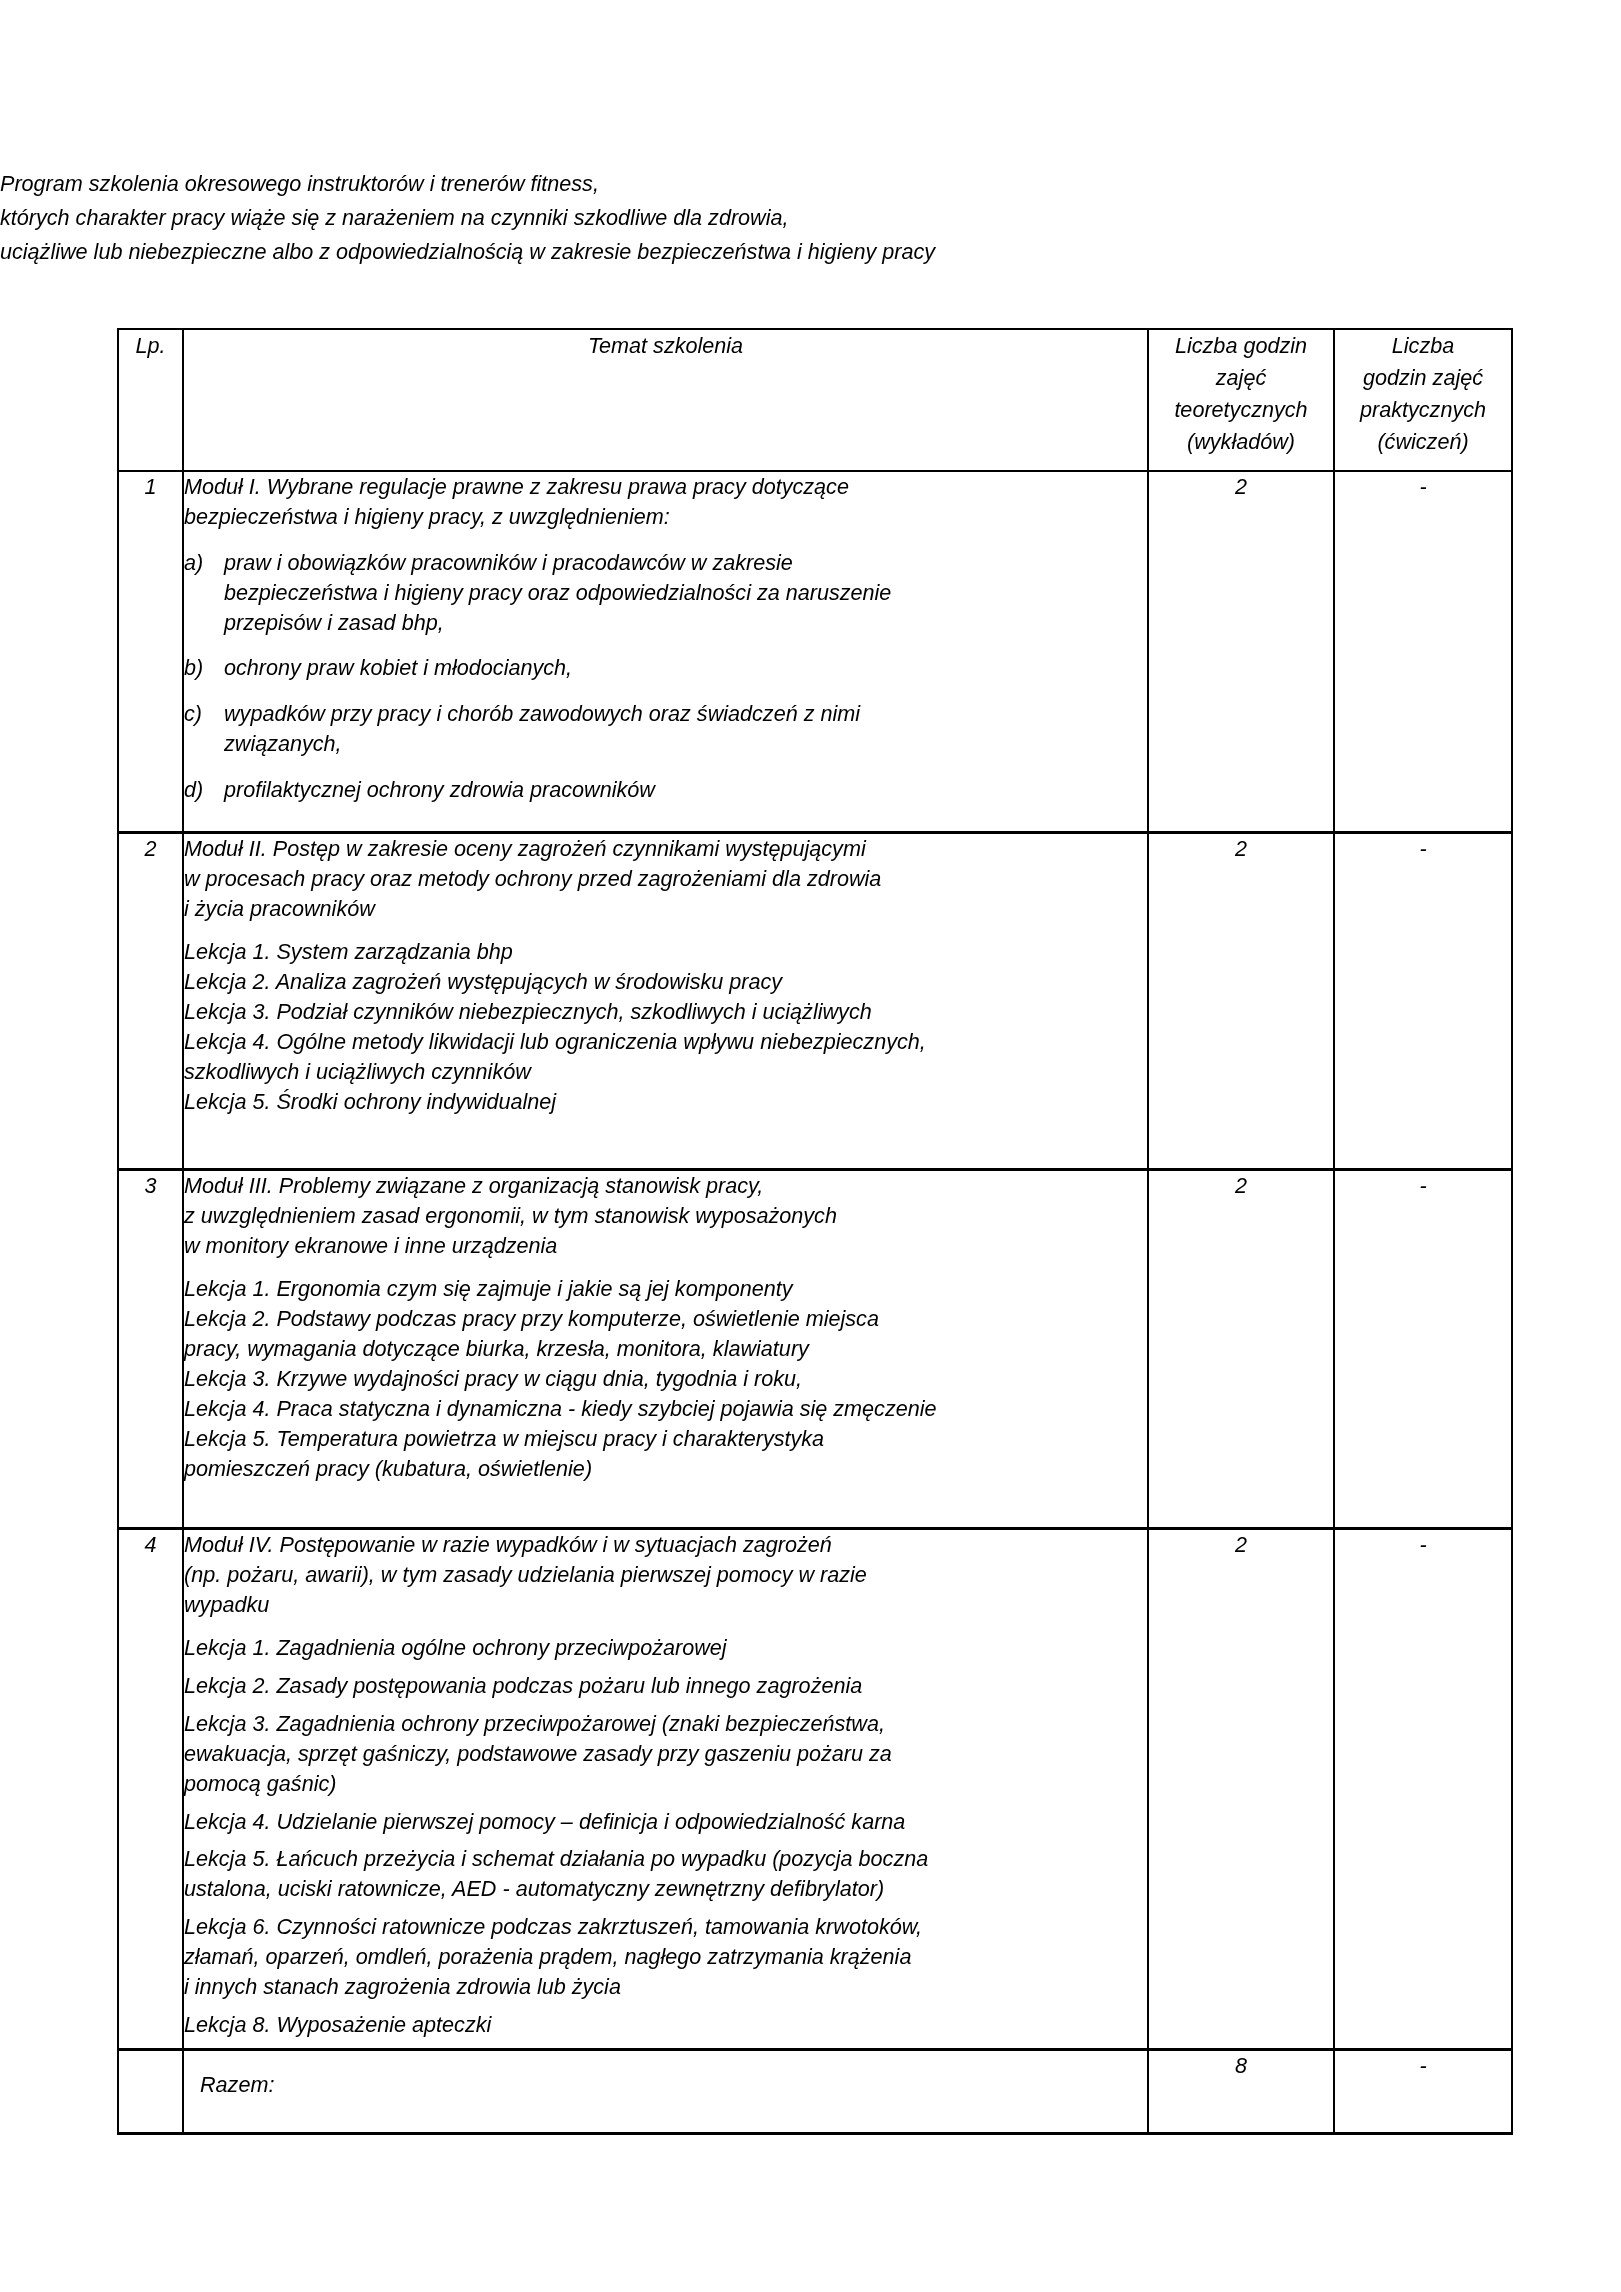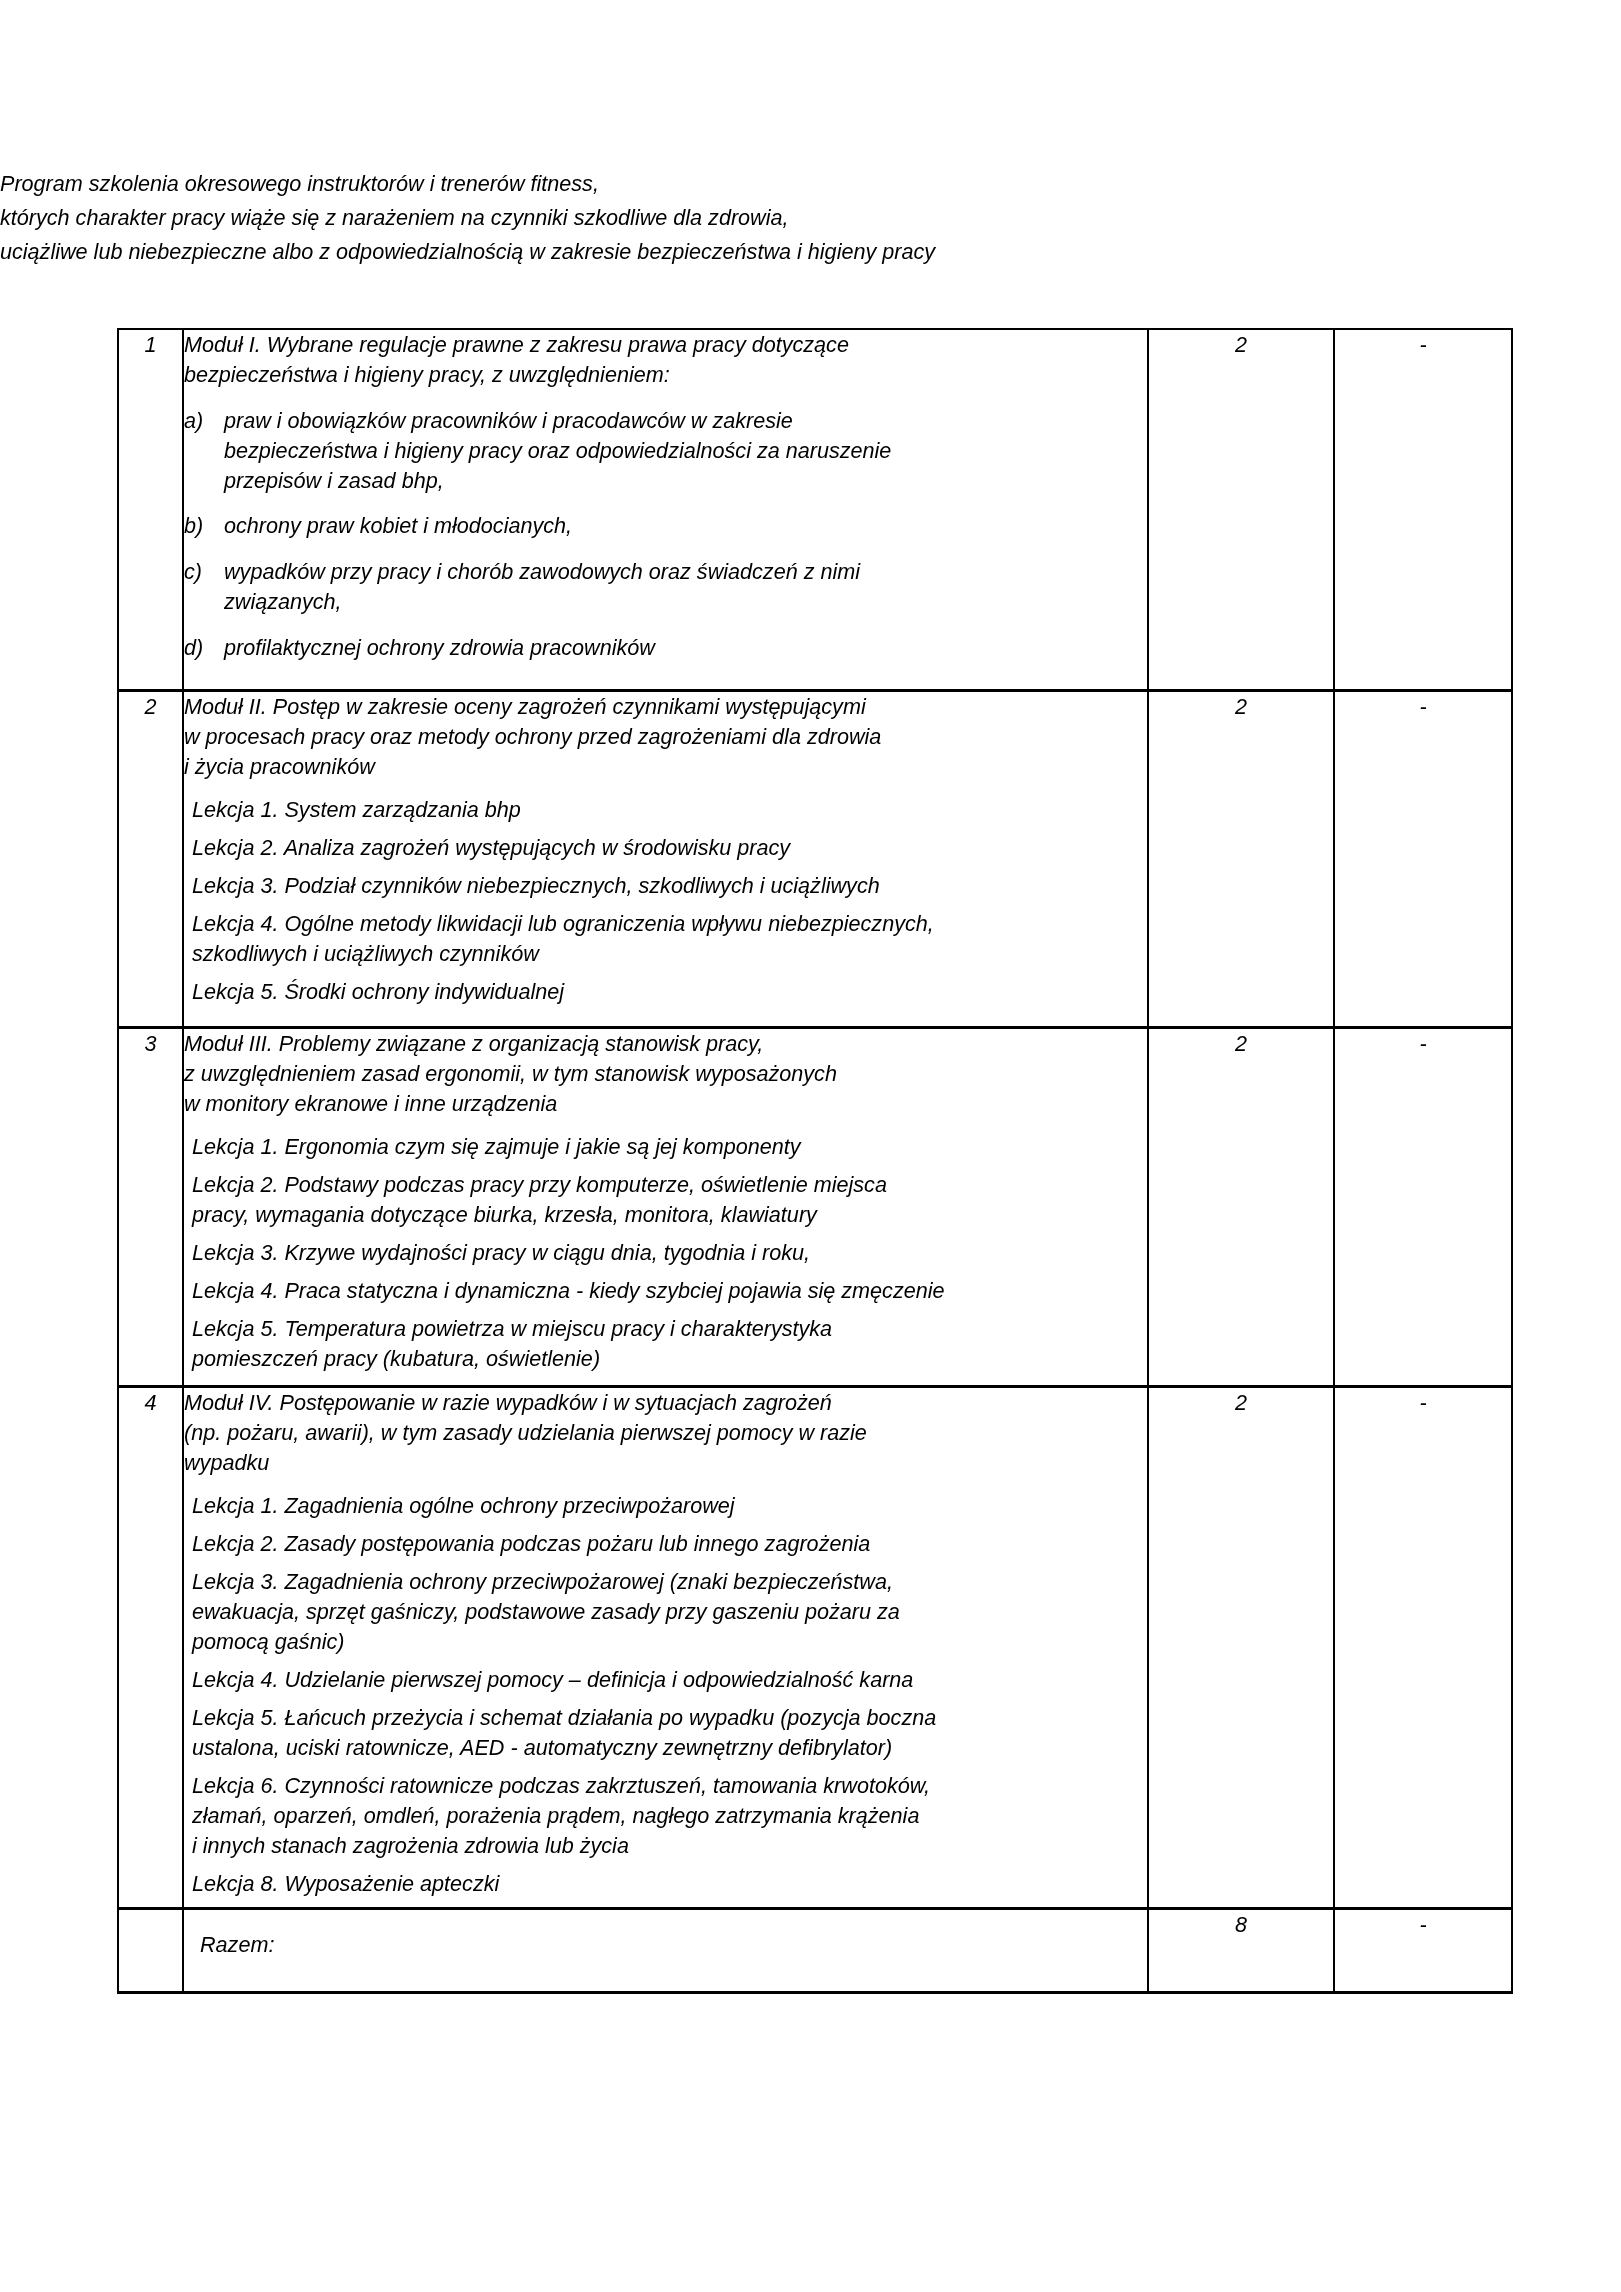--- a/index.html
+++ b/index.html
@@ -44,21 +44,21 @@
   tr.sep td { border-top-width: 3.9px; }
   .hdr-cell { text-align: center; padding-top: 13.7px; line-height: 32px; }
   .pre { white-space: pre-line; }
   .lp-cell { text-align: center; padding-top: 7.8px; }
   .topic-cell { padding: 7.8px 13.7px 0 10.8px; }
   .hours-cell { text-align: center; padding-top: 7.8px; }
   .module-title { margin: 0; white-space: pre-line; }
   .list-item { display: flex; margin-top: 15.7px; }
   .list-item .marker { flex: none; width: 40px; }
   .list-item .item-text { white-space: pre-line; }
-  .lesson { margin: 8px; white-space: pre-line; }
+  .lesson { margin: 0; white-space: pre-line; }
   .lesson.first { margin-top: 13.7px; }
   .lesson.spaced { margin-top: 7.8px; }
   .total-label { margin: 16px; padding-top: 3.9px; }
 </style>
 </head>
 <body>
 
 <div class="page">
 
   <div class="doc-title">
@@ -69,20 +69,32 @@
 
   <table class="schedule">
     <colgroup>
       <col style="width:65px">
       <col style="width:965px">
       <col style="width:186px">
       <col style="width:178px">
     </colgroup>
 
     <tbody>
+        <tr style="height:142px">
+      <td class="hdr-cell">Lp.</td>
+      <td class="hdr-cell">Temat szkolenia</td>
+      <td class="hdr-cell pre">Liczba godzin
+zajęć
+teoretycznych
+(wykładów)</td>
+      <td class="hdr-cell pre">Liczba
+godzin zajęć
+praktycznych
+(ćwiczeń)</td>
+    </tr>
 
     <tr style="height:361px">
       <td class="lp-cell">1</td>
       <td class="topic-cell">
         <p class="module-title">Moduł I. Wybrane regulacje prawne z zakresu prawa pracy dotyczące
 bezpieczeństwa i higieny pracy, z uwzględnieniem:</p>
         <div class="list-item">
           <span class="marker">a)</span>
           <span class="item-text">praw i obowiązków pracowników i pracodawców w zakresie
 bezpieczeństwa i higieny pracy oraz odpowiedzialności za naruszenie

